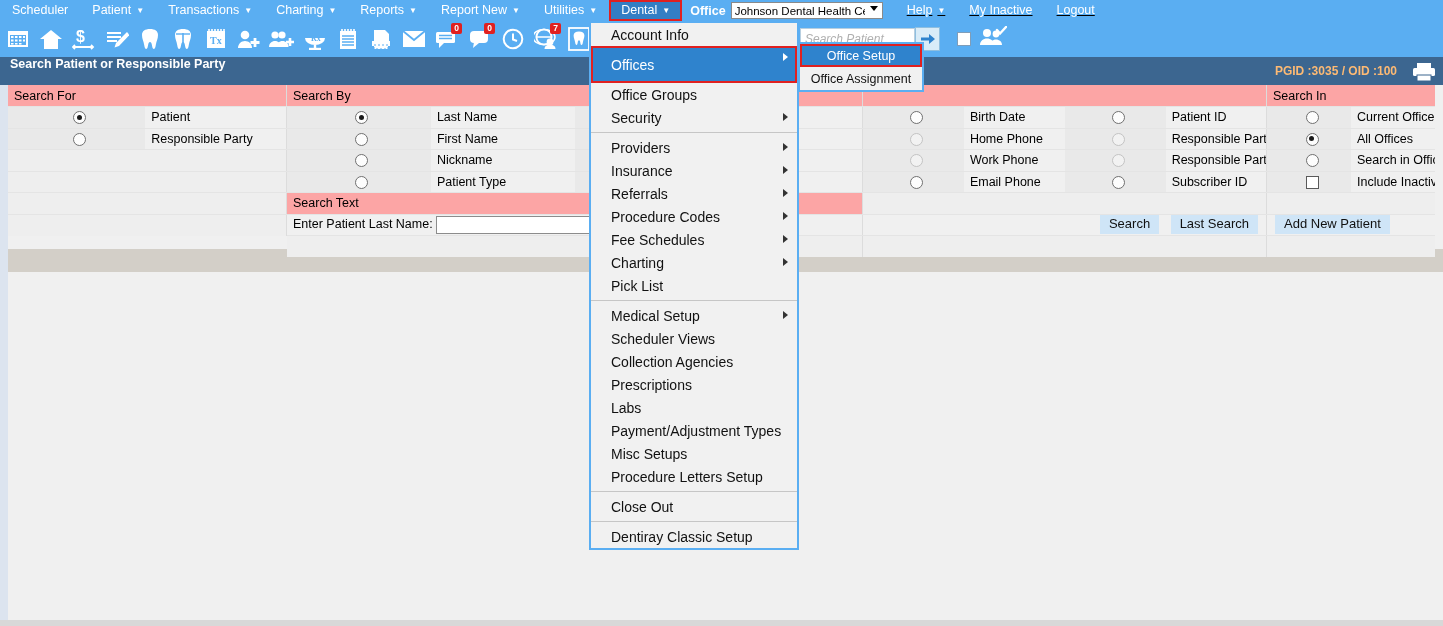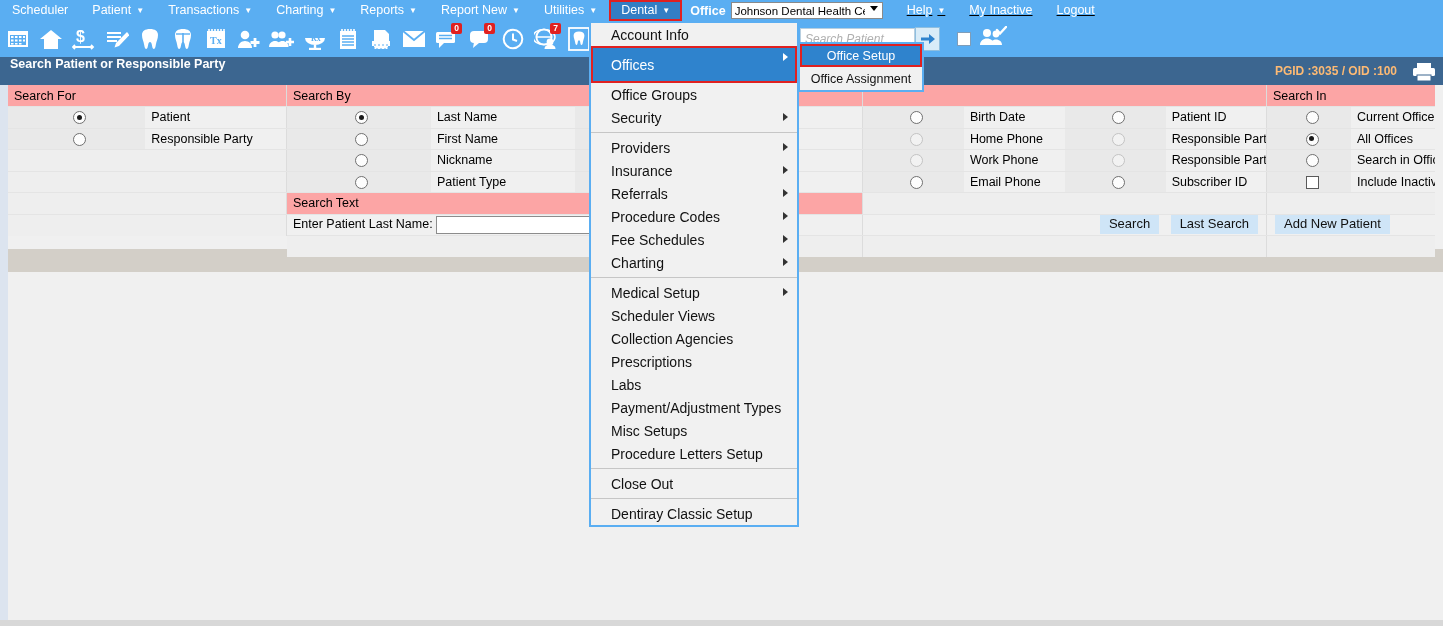--- a/index.html
+++ b/index.html
@@ -745,20 +745,23 @@
           <span class="arrow"></span>
         </div>
         <div class="dd-item">
           <span>Fee Schedules</span>
           <span class="arrow"></span>
         </div>
         <div class="dd-item">
           <span>Charting</span>
           <span class="arrow"></span>
         </div>
+        <div class="dd-item">
+          <span>Pick List</span>
+        </div>
         <div class="dd-sep"></div>
         <div class="dd-item">
           <span>Medical Setup</span>
           <span class="arrow"></span>
         </div>
         <div class="dd-item">
           <span>Scheduler Views</span>
         </div>
         <div class="dd-item">
           <span>Collection Agencies</span>

